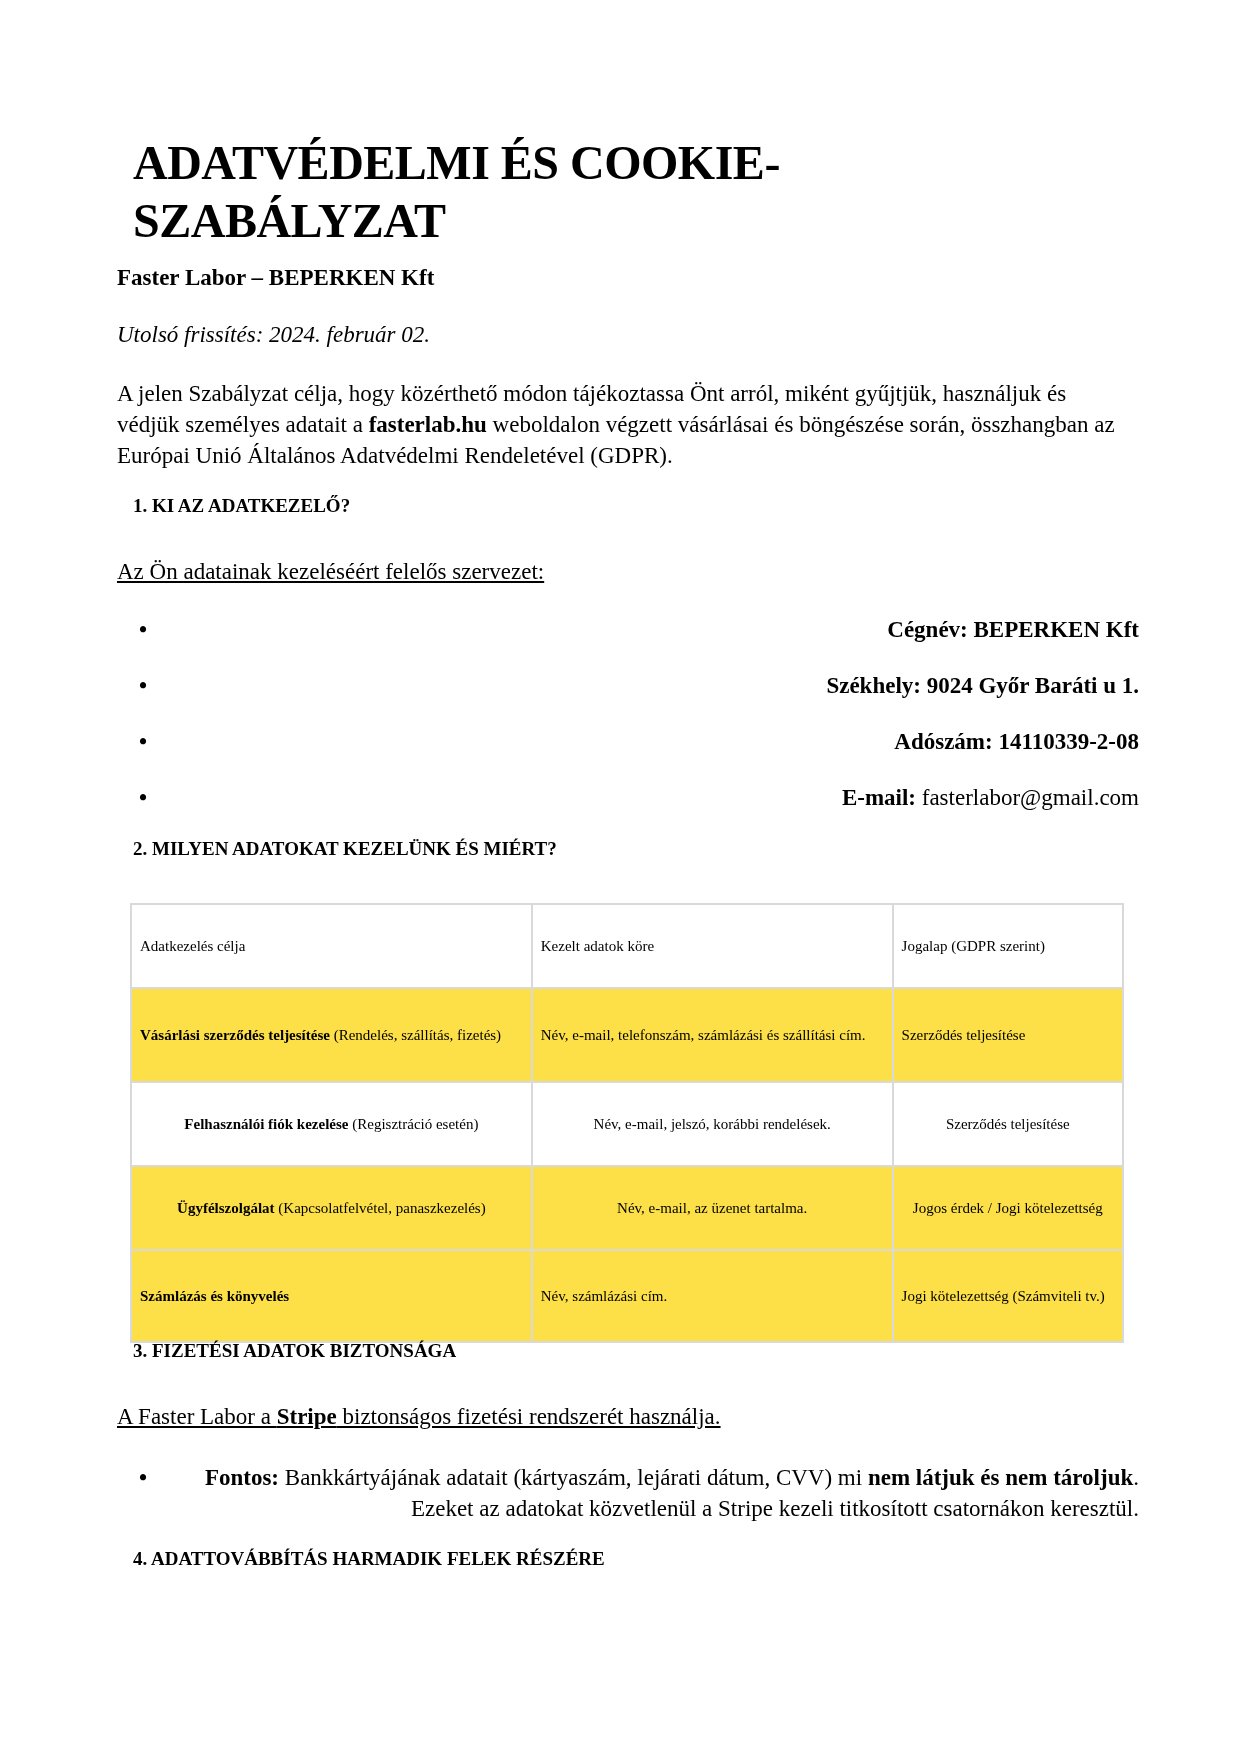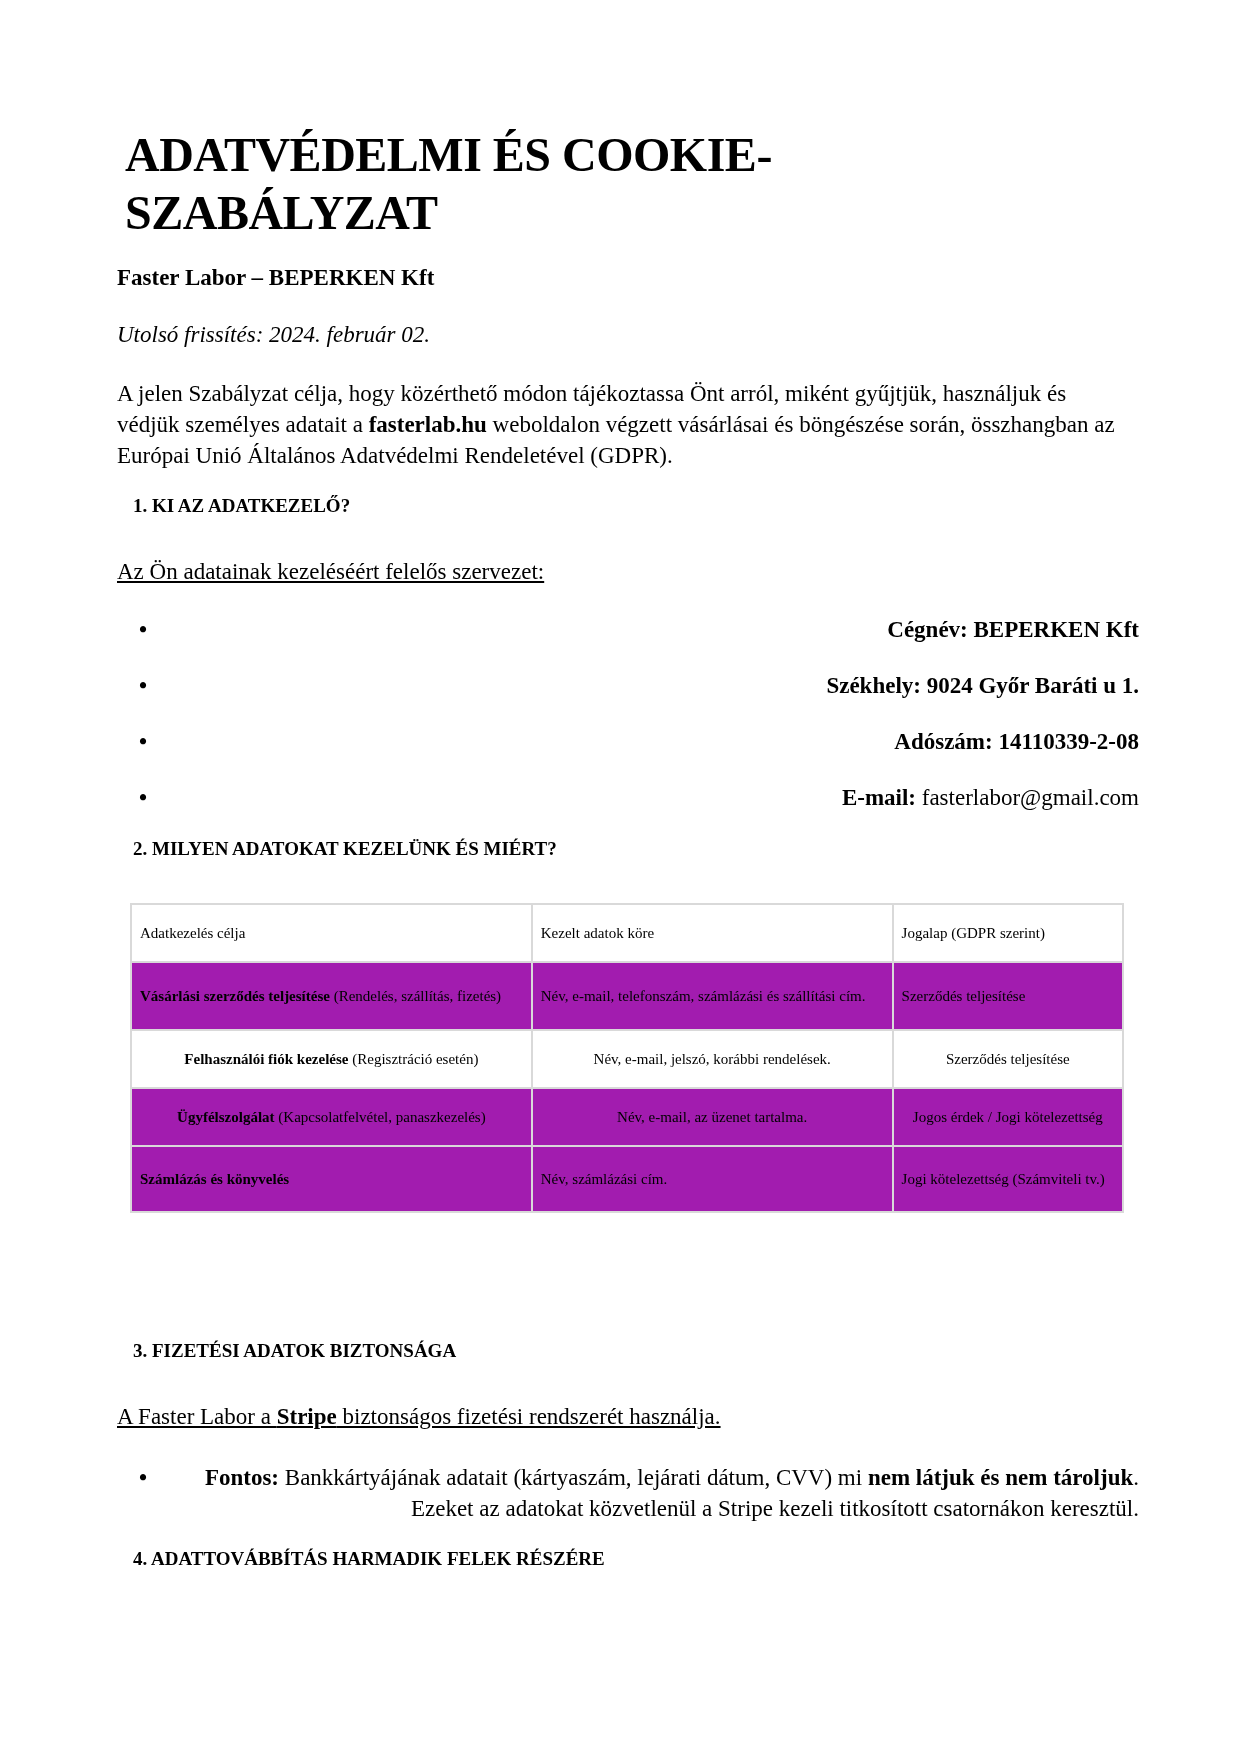--- a/index.html
+++ b/index.html
@@ -1,37 +1,37 @@
 <!DOCTYPE html>
 <html><head>
 <meta charset="utf-8">
 <style>
   html, body { margin: 0; padding: 0; background: #ffffff; }
   body { width: 1240px; height: 1755px; position: relative; overflow: hidden;
          font-family: "Liberation Serif", "DejaVu Serif", serif; color: #000; }
   .page { position: absolute; left: 117px; top: 0; width: 1010px; }
-  h1 { position: absolute; left: 0; top: 118px; margin: 8px; font-size: 48px; line-height: 58px;
+  h1 { position: absolute; left: 0; top: 118px; margin: 16px; font-size: 48px; line-height: 58px;
        font-weight: bold; letter-spacing: -0.5px; width: 900px; }
   .subtitle { position: absolute; left: 0; top: 265px; margin: 0; font-size: 23px; font-weight: bold; }
   .updated { position: absolute; left: 0; top: 322px; margin: 0; font-size: 23px; font-style: italic; text-align: right; }
   .intro { position: absolute; left: 0; top: 378px; margin: 0; font-size: 23px; line-height: 31px; width: 1010px; }
   .intro b { font-weight: bold; }
   h2 { position: absolute; left: 16px; margin: 0; font-size: 19px; font-weight: bold; }
   .p { position: absolute; left: 0; margin: 0; font-size: 23px; text-decoration: underline; }
   .bullet { position: absolute; left: 22px; margin: 0; font-size: 23px; line-height: 31px; display: flex; width: 1000px; }
   .bullet .dot { width: 54px; flex: none; font-weight: bold; }
   .bullet .txt { flex: 1; text-align: right; }
   table { position: absolute; left: 13px; top: 903px; width: 994px; border-collapse: collapse;
           font-size: 15px; line-height: 19px; }
-  td, th { border: 2px solid #d9d9d9; padding: 7px 8px; text-align: left; vertical-align: middle; font-weight: normal; }
+  td, th { border: 2px solid #d9d9d9; padding: 20px 8px; text-align: left; vertical-align: middle; font-weight: normal; }
   th { height: 42px; background: #ffffff; }
   tr.r0 td { height: 52px; }
   tr.r1 td, tr.r2 td, tr.r3 td { height: 42px; text-align: center; }
   tr.r4 td { height: 50px; }
-  tr.alt td { background: #a21caf; }
+  tr.alt td { background: #fde047; }
   tr.plain td { background: #ffffff; }
   .c1 { width: 386px; } .c2 { width: 346px; } .c3 { width: 214px; }
 </style>
 </head>
 <body>
 
 <div class="page">
   <h1>ADATVÉDELMI ÉS COOKIE-SZABÁLYZAT</h1>
   <p class="subtitle">Faster Labor – BEPERKEN Kft</p>
   <p class="updated">Utolsó frissítés: 2024. február 02.</p>

